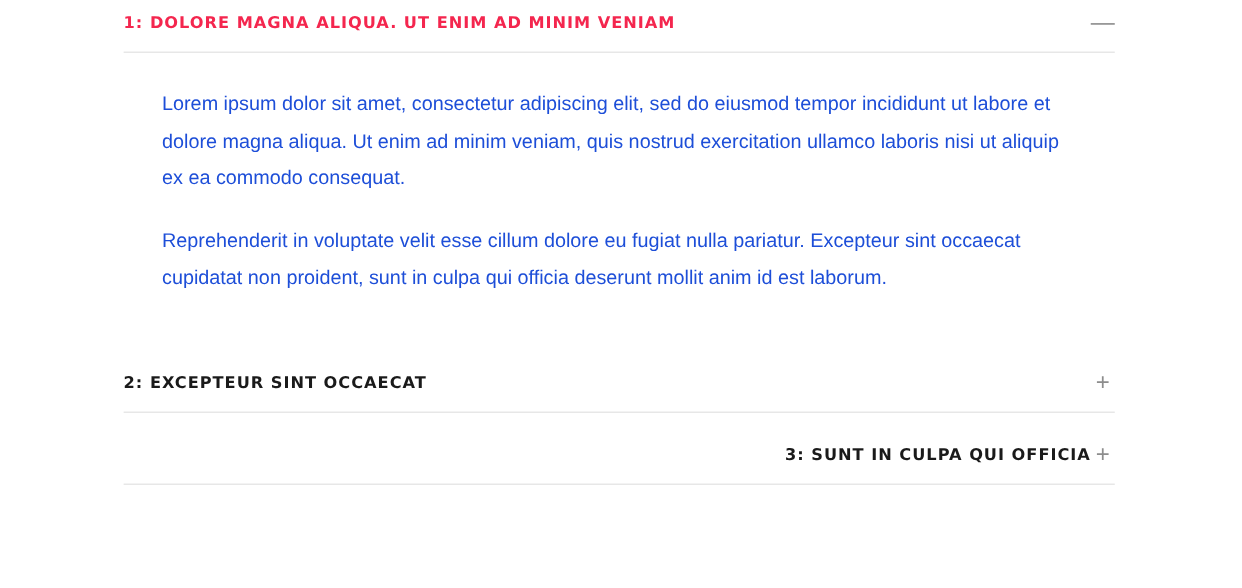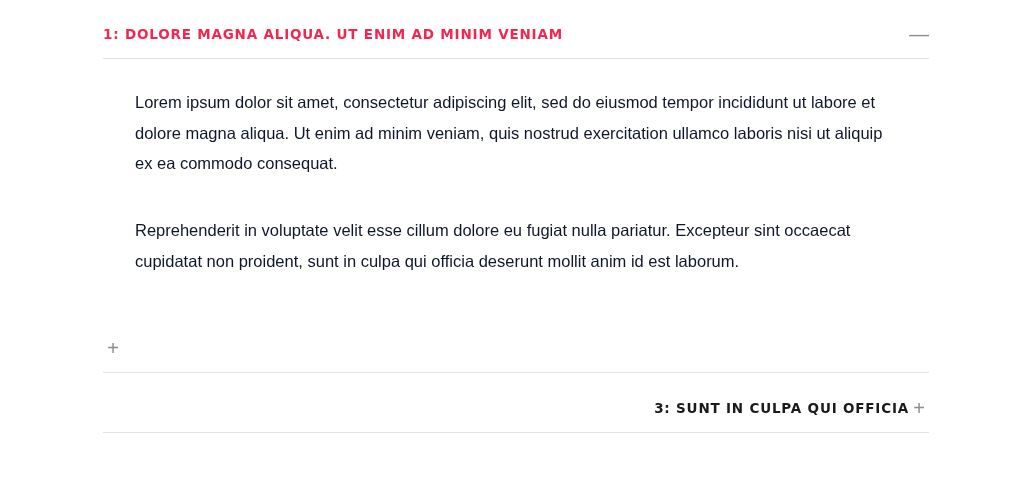--- a/index.html
+++ b/index.html
@@ -9,21 +9,21 @@
   body {
     width: 1035px;
     height: 490px;
     background: #ffffff;
     font-family: "Liberation Sans", sans-serif;
     overflow: hidden;
   }
   .accordion {
     position: absolute;
     left: 103px;
-    top: 18px;
+    top: 3px;
     width: 826px;
   }
   .acc-item {
     width: 100%;
   }
   .acc-header {
     display: flex;
     align-items: center;
     justify-content: space-between;
     padding: 6px 0 14px 0;
@@ -55,25 +55,25 @@
     font-family: "Liberation Sans", sans-serif;
   }
   .acc-body {
     padding: 28px 0 34px 32px;
   }
   .acc-body p {
     margin: 0;
     font-family: "Liberation Sans", sans-serif;
     font-size: 16.5px;
     line-height: 1.86;
-    color: #0f172a;
+    color: #1d4ed8;
     max-width: 760px;
   }
   .acc-body p + p {
-    margin-top: 36px;
+    margin-top: 22px;
   }
   .item-2 .acc-header { padding-top: 10px; }
   .item-3 .acc-header { padding-top: 10px; justify-content: flex-end; }
   .spacer-1 { height: 18px; }
   .spacer-2 { height: 15px; }
 </style>
 </head>
 <body>
 
 <div class="accordion">
@@ -86,20 +86,21 @@
     <div class="acc-body">
       <p>Lorem ipsum dolor sit amet, consectetur adipiscing elit, sed do eiusmod tempor incididunt ut labore et dolore magna aliqua. Ut enim ad minim veniam, quis nostrud exercitation ullamco laboris nisi ut aliquip ex ea commodo consequat.</p>
       <p>Reprehenderit in voluptate velit esse cillum dolore eu fugiat nulla pariatur. Excepteur sint occaecat cupidatat non proident, sunt in culpa qui officia deserunt mollit anim id est laborum.</p>
     </div>
   </div>
 
   <div class="spacer-1"></div>
 
   <div class="acc-item item-2">
     <div class="acc-header">
+      <span class="acc-title inactive">2: Excepteur sint occaecat</span>
       <span class="acc-toggle">+</span>
     </div>
   </div>
 
   <div class="spacer-2"></div>
 
   <div class="acc-item item-3">
     <div class="acc-header">
       <span class="acc-title inactive">3: Sunt in culpa qui officia</span>
       <span class="acc-toggle">+</span>

